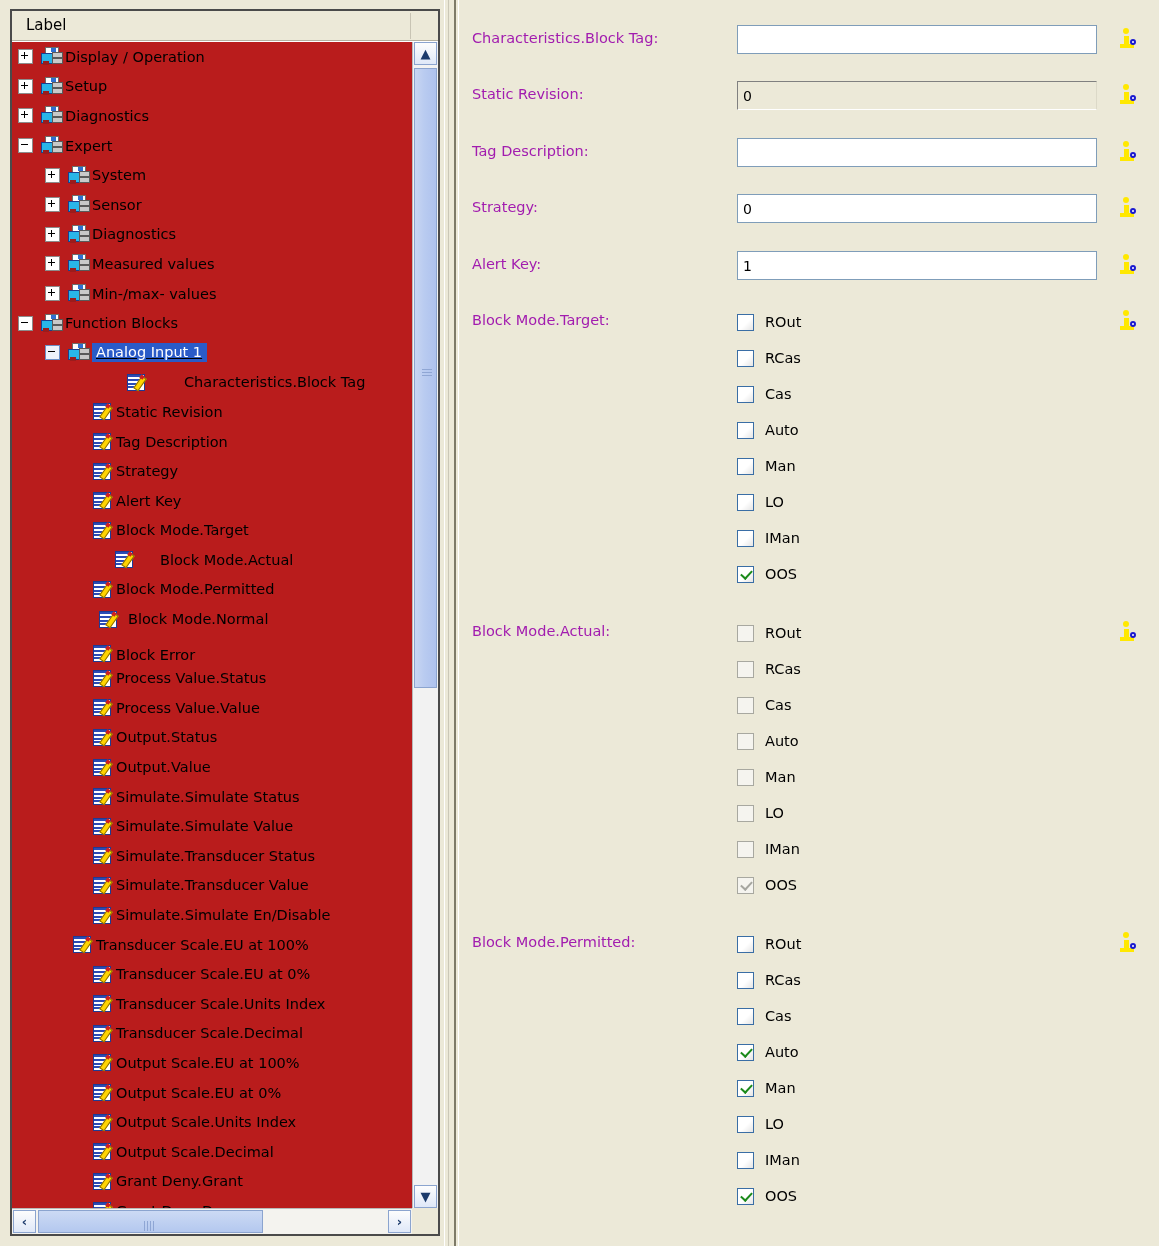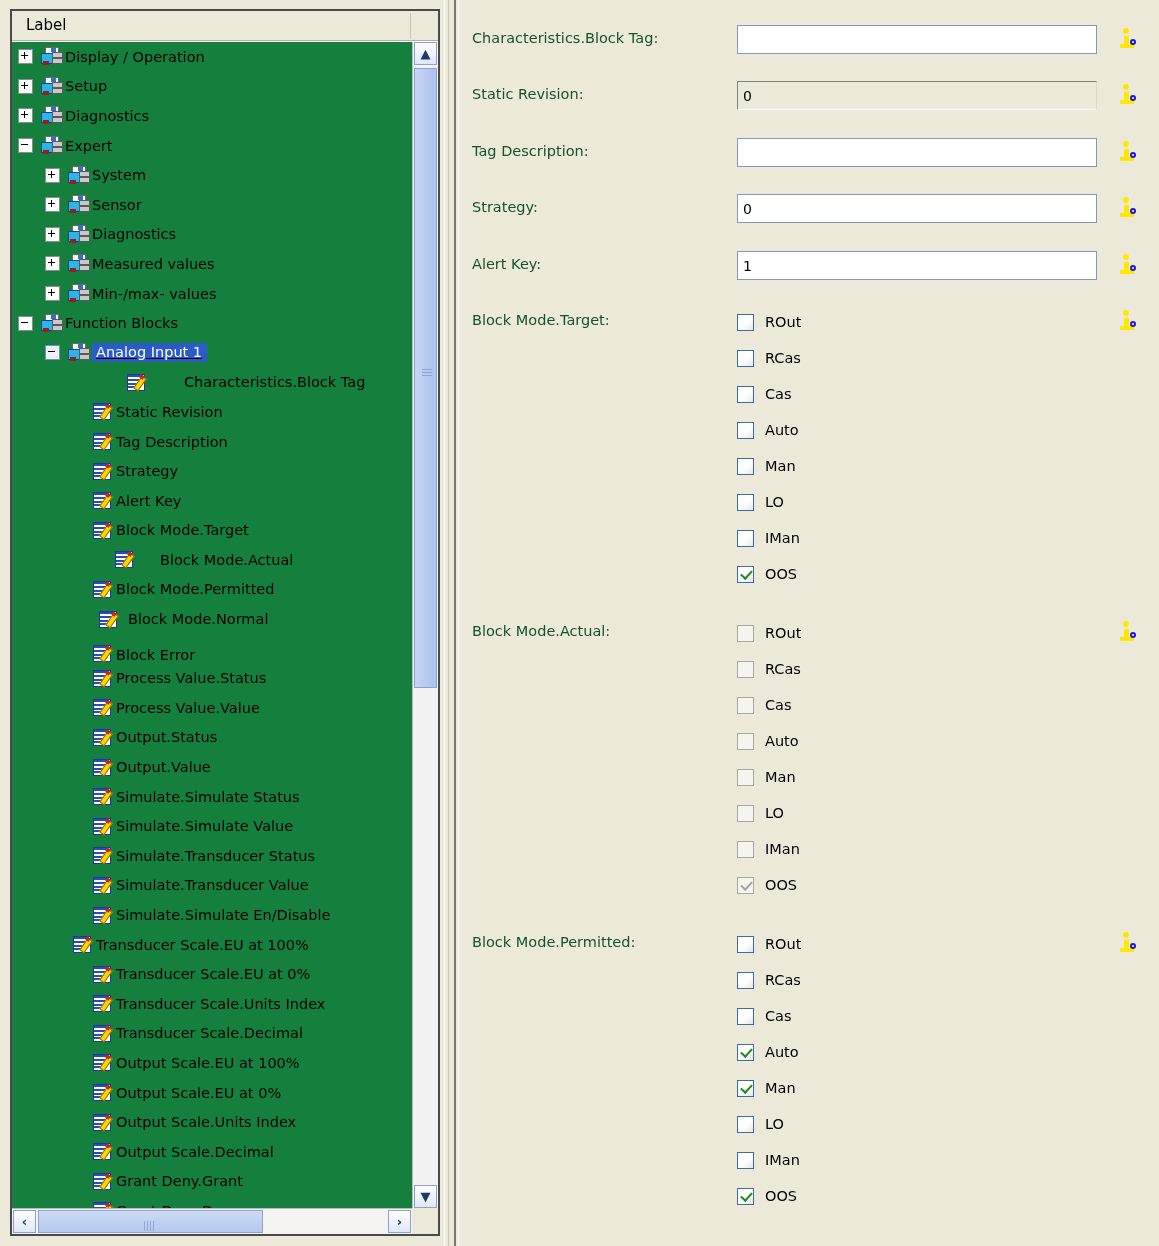--- a/index.html
+++ b/index.html
@@ -28,21 +28,21 @@
   }
   #tree-header .hdr-label{
     position:absolute;left:14px;top:5px;
     color:#000;font-size:15px;
   }
   #tree-header .hdr-sep{
     position:absolute;right:27px;top:2px;width:1px;height:26px;background:#c8c4b4;
   }
   #tree-body{
     position:absolute;left:0;top:31px;right:26px;bottom:26px;
-    background:#15803d;
+    background:#b91c1c;
     overflow:hidden;
   }
   .tree-row{
     position:relative;height:29.6px;white-space:nowrap;
     display:flex;align-items:center;
   }
   .expander{
     width:13px;height:13px;flex:0 0 13px;
     border:1px solid #8c8c8c;background:#fff;
     position:relative;margin-right:7px;
@@ -164,21 +164,21 @@
   #splitter .l2{position:absolute;left:6px;top:0;width:1px;height:100%;background:#cbc8b8;}
   #splitter .l3{position:absolute;left:12px;top:0;width:2px;height:100%;background:#7d7a68;}
   #splitter .l4{position:absolute;left:16px;top:0;width:1px;height:100%;background:#ffffff;}
 
   
   #form-panel{
     position:absolute;left:464px;top:0;width:695px;height:1246px;
     background:#ece9d8;
   }
   .f-label{
-    position:absolute;left:8px;color:#14532d;font-size:14.5px;white-space:nowrap;
+    position:absolute;left:8px;color:#a21caf;font-size:14.5px;white-space:nowrap;
   }
   .f-input{
     position:absolute;left:273px;width:360px;height:29px;
     background:#fff;border:1px solid #7f9db9;box-sizing:border-box;
     font-family:"DejaVu Sans","Liberation Sans",sans-serif;font-size:14px;
     color:#000;padding:3px 5px;line-height:21px;
   }
   .f-input.readonly{
     background:#ece9d8;
     border:1px solid #808080;

